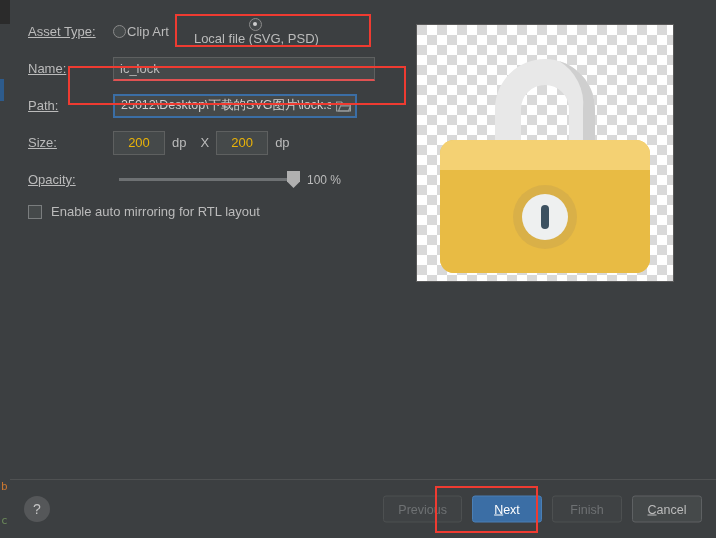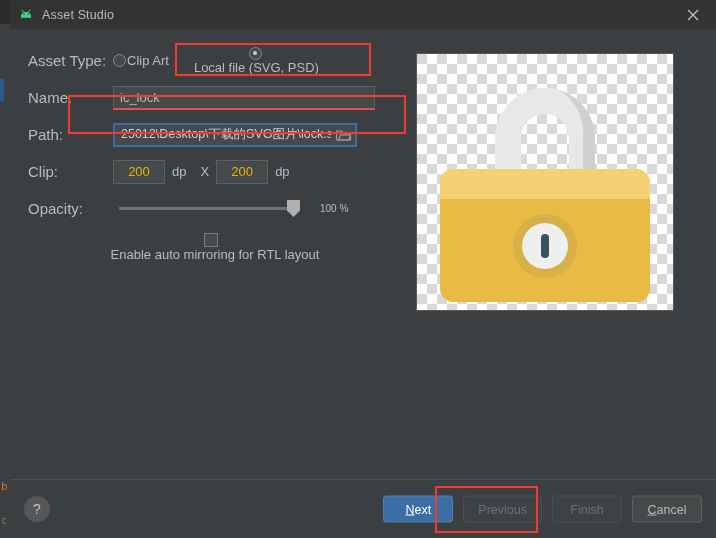--- a/index.html
+++ b/index.html
@@ -90,21 +90,21 @@
   
   #form-area {
     position: absolute; left: 18px; top: 19px; width: 365px;
   }
   .form-row {
     display: flex; align-items: center;
     height: 25px; margin-bottom: 12px;
   }
   .form-label {
     width: 85px; flex: 0 0 85px;
-    font-size: 15px; color: #bbbbbb;
+    font-size: 13px; color: #bbbbbb; text-decoration: underline;
   }
 
   
   .radio-opt { display: flex; align-items: center; cursor: pointer; }
   .radio-circle {
     width: 13px; height: 13px; border-radius: 50%;
     border: 1.5px solid #8a8a8a; background: #45494a;
     display: inline-block; position: relative; flex: 0 0 13px;
   }
   .radio-circle.checked::after {
@@ -157,24 +157,24 @@
     width: 176px; height: 3px; background: #6e7173;
     position: relative; margin-left: 6px;
   }
   #opacity-thumb {
     position: absolute; left: 168px; top: -7px;
     width: 13px; height: 17px;
     background: #b0b0b0;
     clip-path: polygon(0 0, 100% 0, 100% 62%, 50% 100%, 0 62%);
     cursor: pointer;
   }
-  #opacity-value { font-size: 10px; color: #bbbbbb; margin-left: 25px; }
-
-  
-  #mirroring-row { display: flex; align-items: center; margin-top: 10px; flex-direction: column; }
+  #opacity-value { font-size: 12px; color: #bbbbbb; margin-left: 12px; }
+
+  
+  #mirroring-row { display: flex; align-items: center; margin-top: 10px; }
   #mirroring-checkbox {
     width: 14px; height: 14px; flex: 0 0 14px;
     border: 1px solid #7a7d7e; background: #45494a;
     cursor: pointer;
   }
   #mirroring-label { font-size: 13px; color: #bbbbbb; margin-left: 9px; }
 
   
   #preview-panel {
     position: absolute; left: 406px; top: 24px;
@@ -234,37 +234,20 @@
   <div id="ide-left-rail">
     <div id="ide-rail-accent"></div>
   </div>
   <div id="ide-editor-gutter"></div>
   <div class="ide-frag" id="ide-frag-b">b</div>
   <div class="ide-frag" id="ide-frag-c">c|</div>
 </div>
 
 <div id="dialog-window">
 
-  <div id="title-bar">
-    <div id="titlebar-app-icon">
-      <svg viewBox="0 0 16 16" width="16" height="16">
-        <path d="M3 9.2c0-2.4 2.2-4.3 5-4.3s5 1.9 5 4.3v1.6H3z" fill="#3ddc84"></path>
-        <path d="M4.3 3.1 5.3 4.7" stroke="#3ddc84" stroke-width="1" fill="none" stroke-linecap="round"></path>
-        <path d="M11.7 3.1 10.7 4.7" stroke="#3ddc84" stroke-width="1" fill="none" stroke-linecap="round"></path>
-        <circle cx="6" cy="7.2" r=".7" fill="#313335"></circle>
-        <circle cx="10" cy="7.2" r=".7" fill="#313335"></circle>
-      </svg>
-    </div>
-    <span id="title-bar-text">Asset Studio</span>
-    <div id="close-button">
-      <svg viewBox="0 0 12 12" width="12" height="12">
-        <path d="M1 1 11 11 M11 1 1 11" stroke="#c8c8c8" stroke-width="1.2" fill="none"></path>
-      </svg>
-    </div>
-  </div>
 
 
   <div id="dialog-body">
 
     <div id="form-area">
 
       <div class="form-row">
         <span class="form-label">Asset Type:</span>
         <div class="radio-opt" id="radio-clip-art">
           <span class="radio-circle"></span>
@@ -290,21 +273,21 @@
           <span id="browse-icon">
             <svg viewBox="0 0 15 13" width="15" height="13">
               <path d="M.5 11.5V2.5h5l1.3 1.6H14.5v7.4z" fill="none" stroke="#9a9d9e" stroke-width="1.2"></path>
               <path d="M2.6 11.3 4.6 6.3h10l-2 5z" fill="#45494a" stroke="#9a9d9e" stroke-width="1.2"></path>
             </svg>
           </span>
         </div>
       </div>
 
       <div class="form-row">
-        <span class="form-label">Clip:</span>
+        <span class="form-label">Size:</span>
         <div class="size-input">
           <span>200</span>
         </div>
         <span class="unit-label">dp</span>
         <span class="unit-label">X</span>
         <div class="size-input">
           <span>200</span>
         </div>
         <span class="unit-label">dp</span>
       </div>
@@ -340,25 +323,25 @@
     </div>
 
     <div class="annot-box" id="annot-asset-type"></div>
     <div class="annot-box" id="annot-path"></div>
 
   </div>
 
   <div id="dialog-footer">
     <div id="help-button">?</div>
     <div id="footer-buttons">
+      <div class="dlg-btn disabled">
+        <span>Previous</span>
+      </div>
       <div class="dlg-btn primary">
         <span><span class="mnem">N</span>ext</span>
-      </div>
-      <div class="dlg-btn disabled">
-        <span>Previous</span>
       </div>
       <div class="dlg-btn disabled">
         <span>Finish</span>
       </div>
       <div class="dlg-btn">
         <span><span class="mnem">C</span>ancel</span>
       </div>
     </div>
     <div class="annot-box" style="left:425px; top:6px; width:103px; height:47px;"></div>
   </div>

